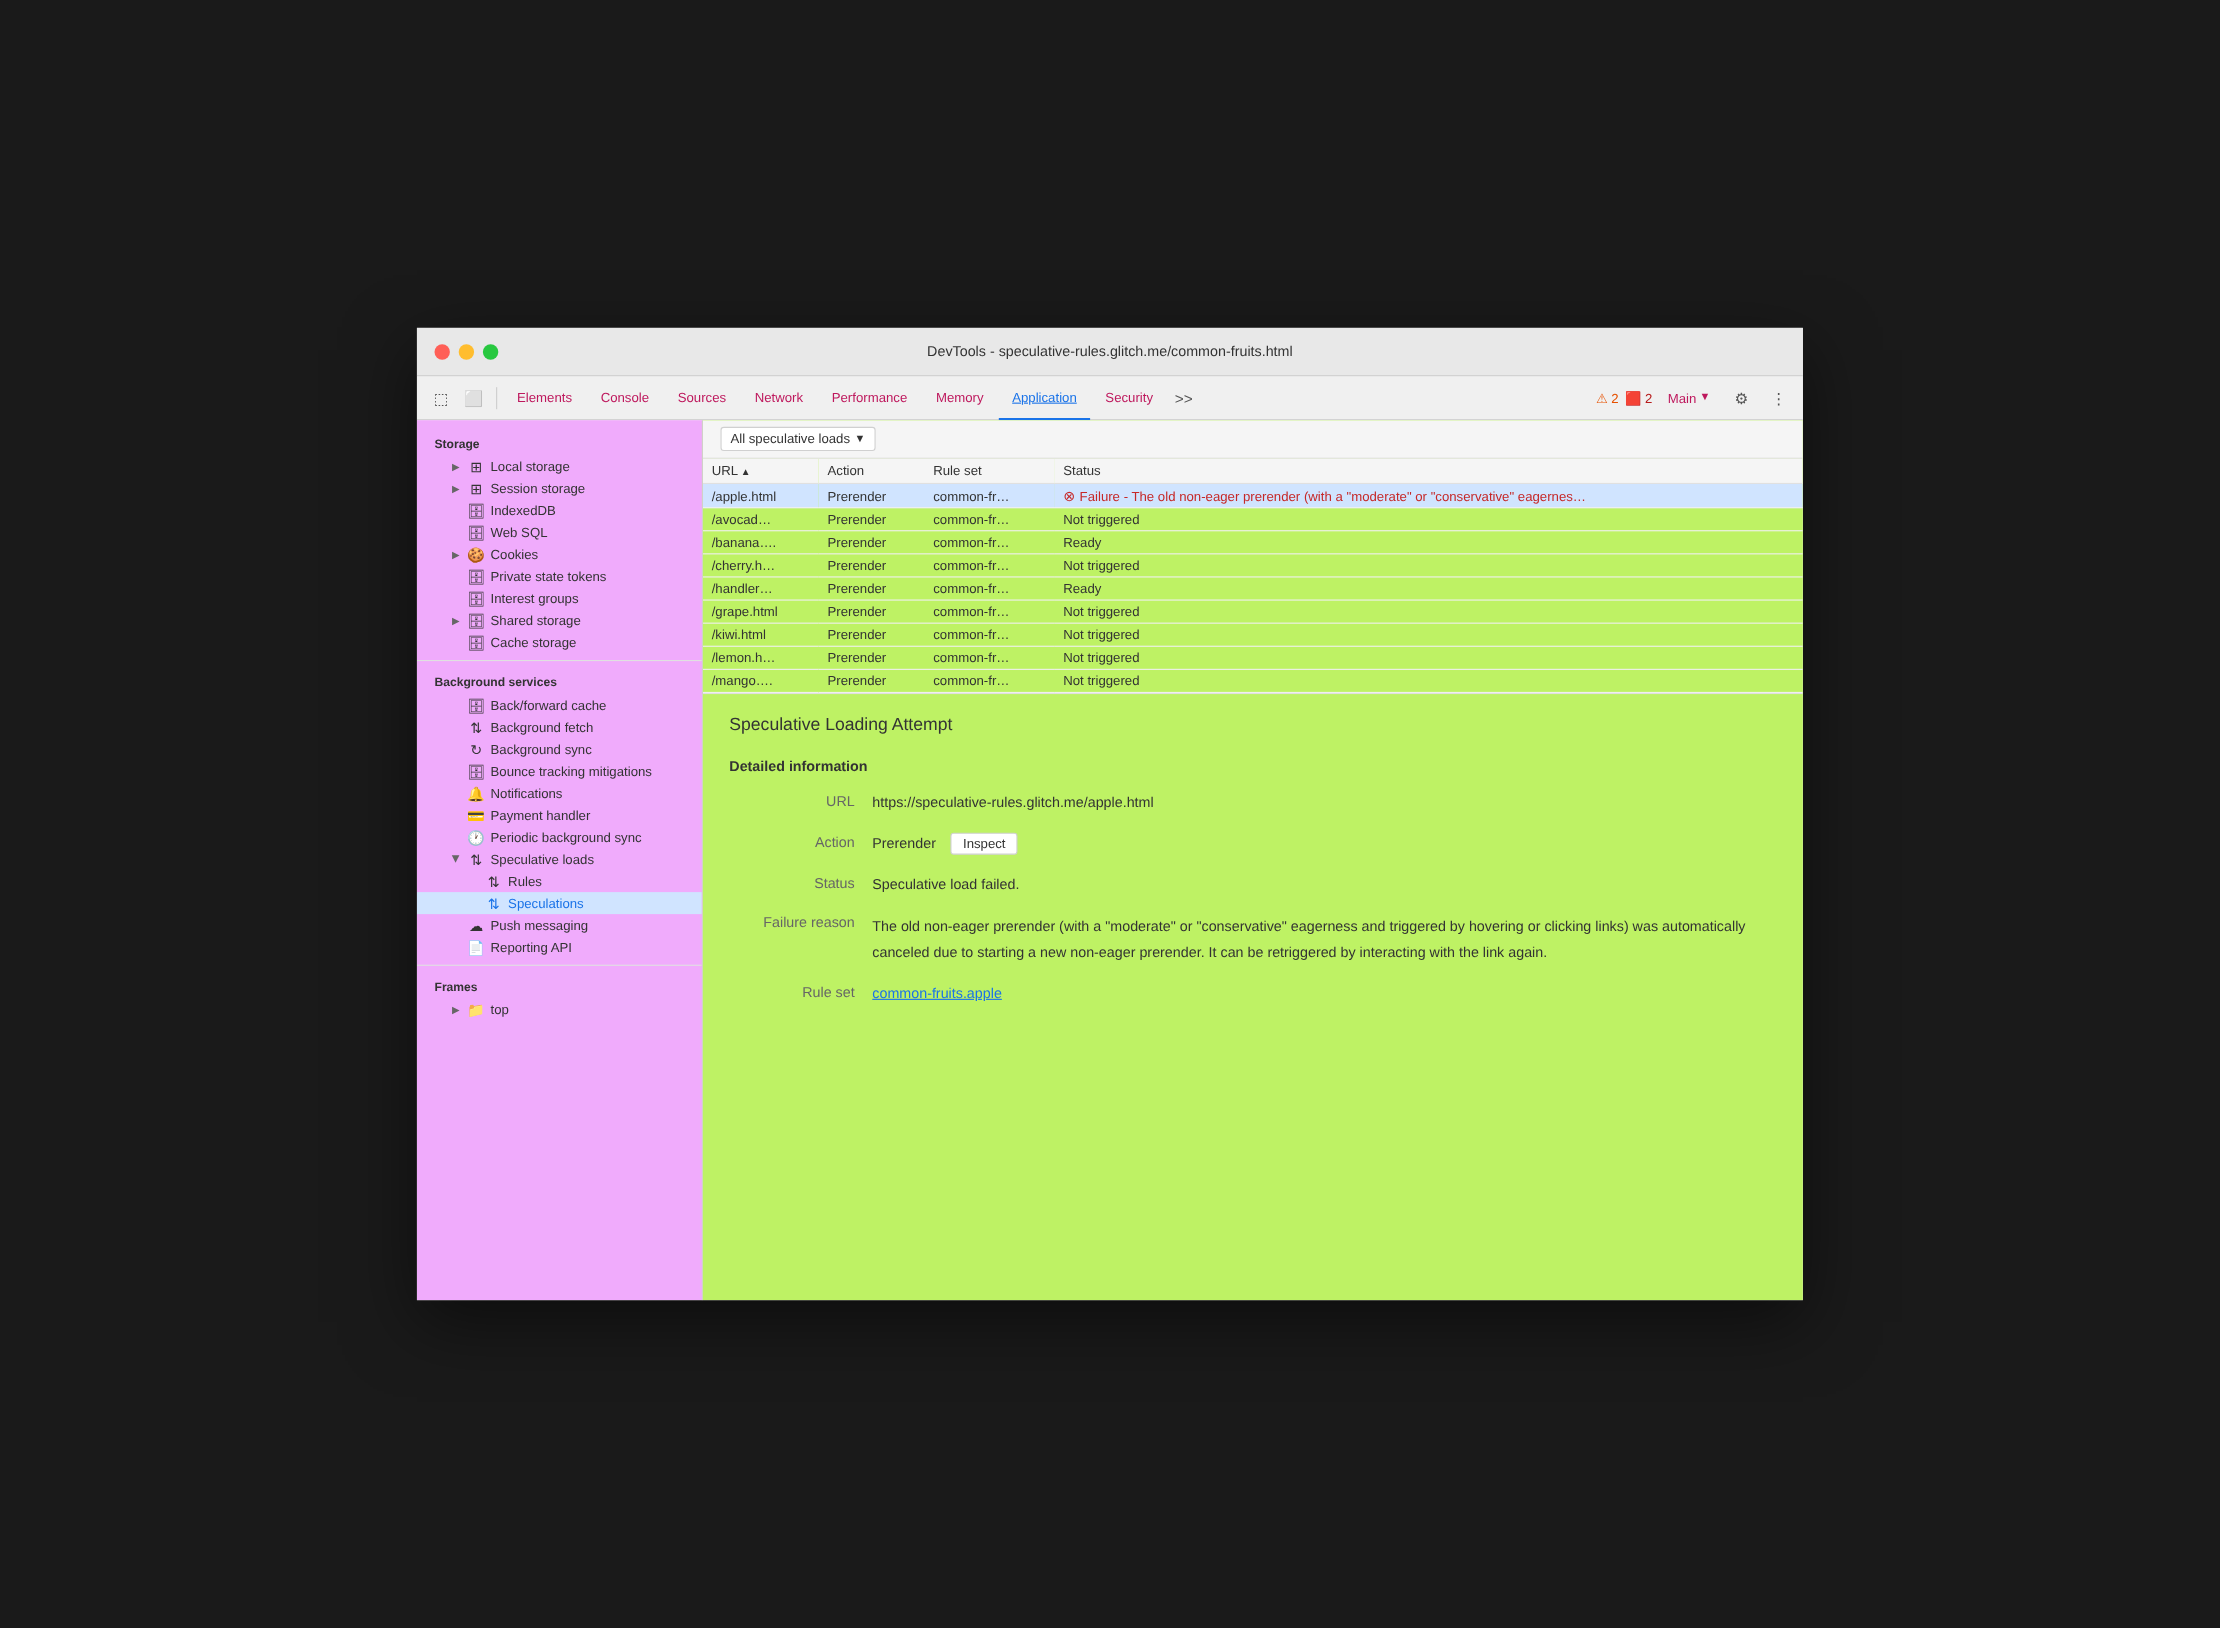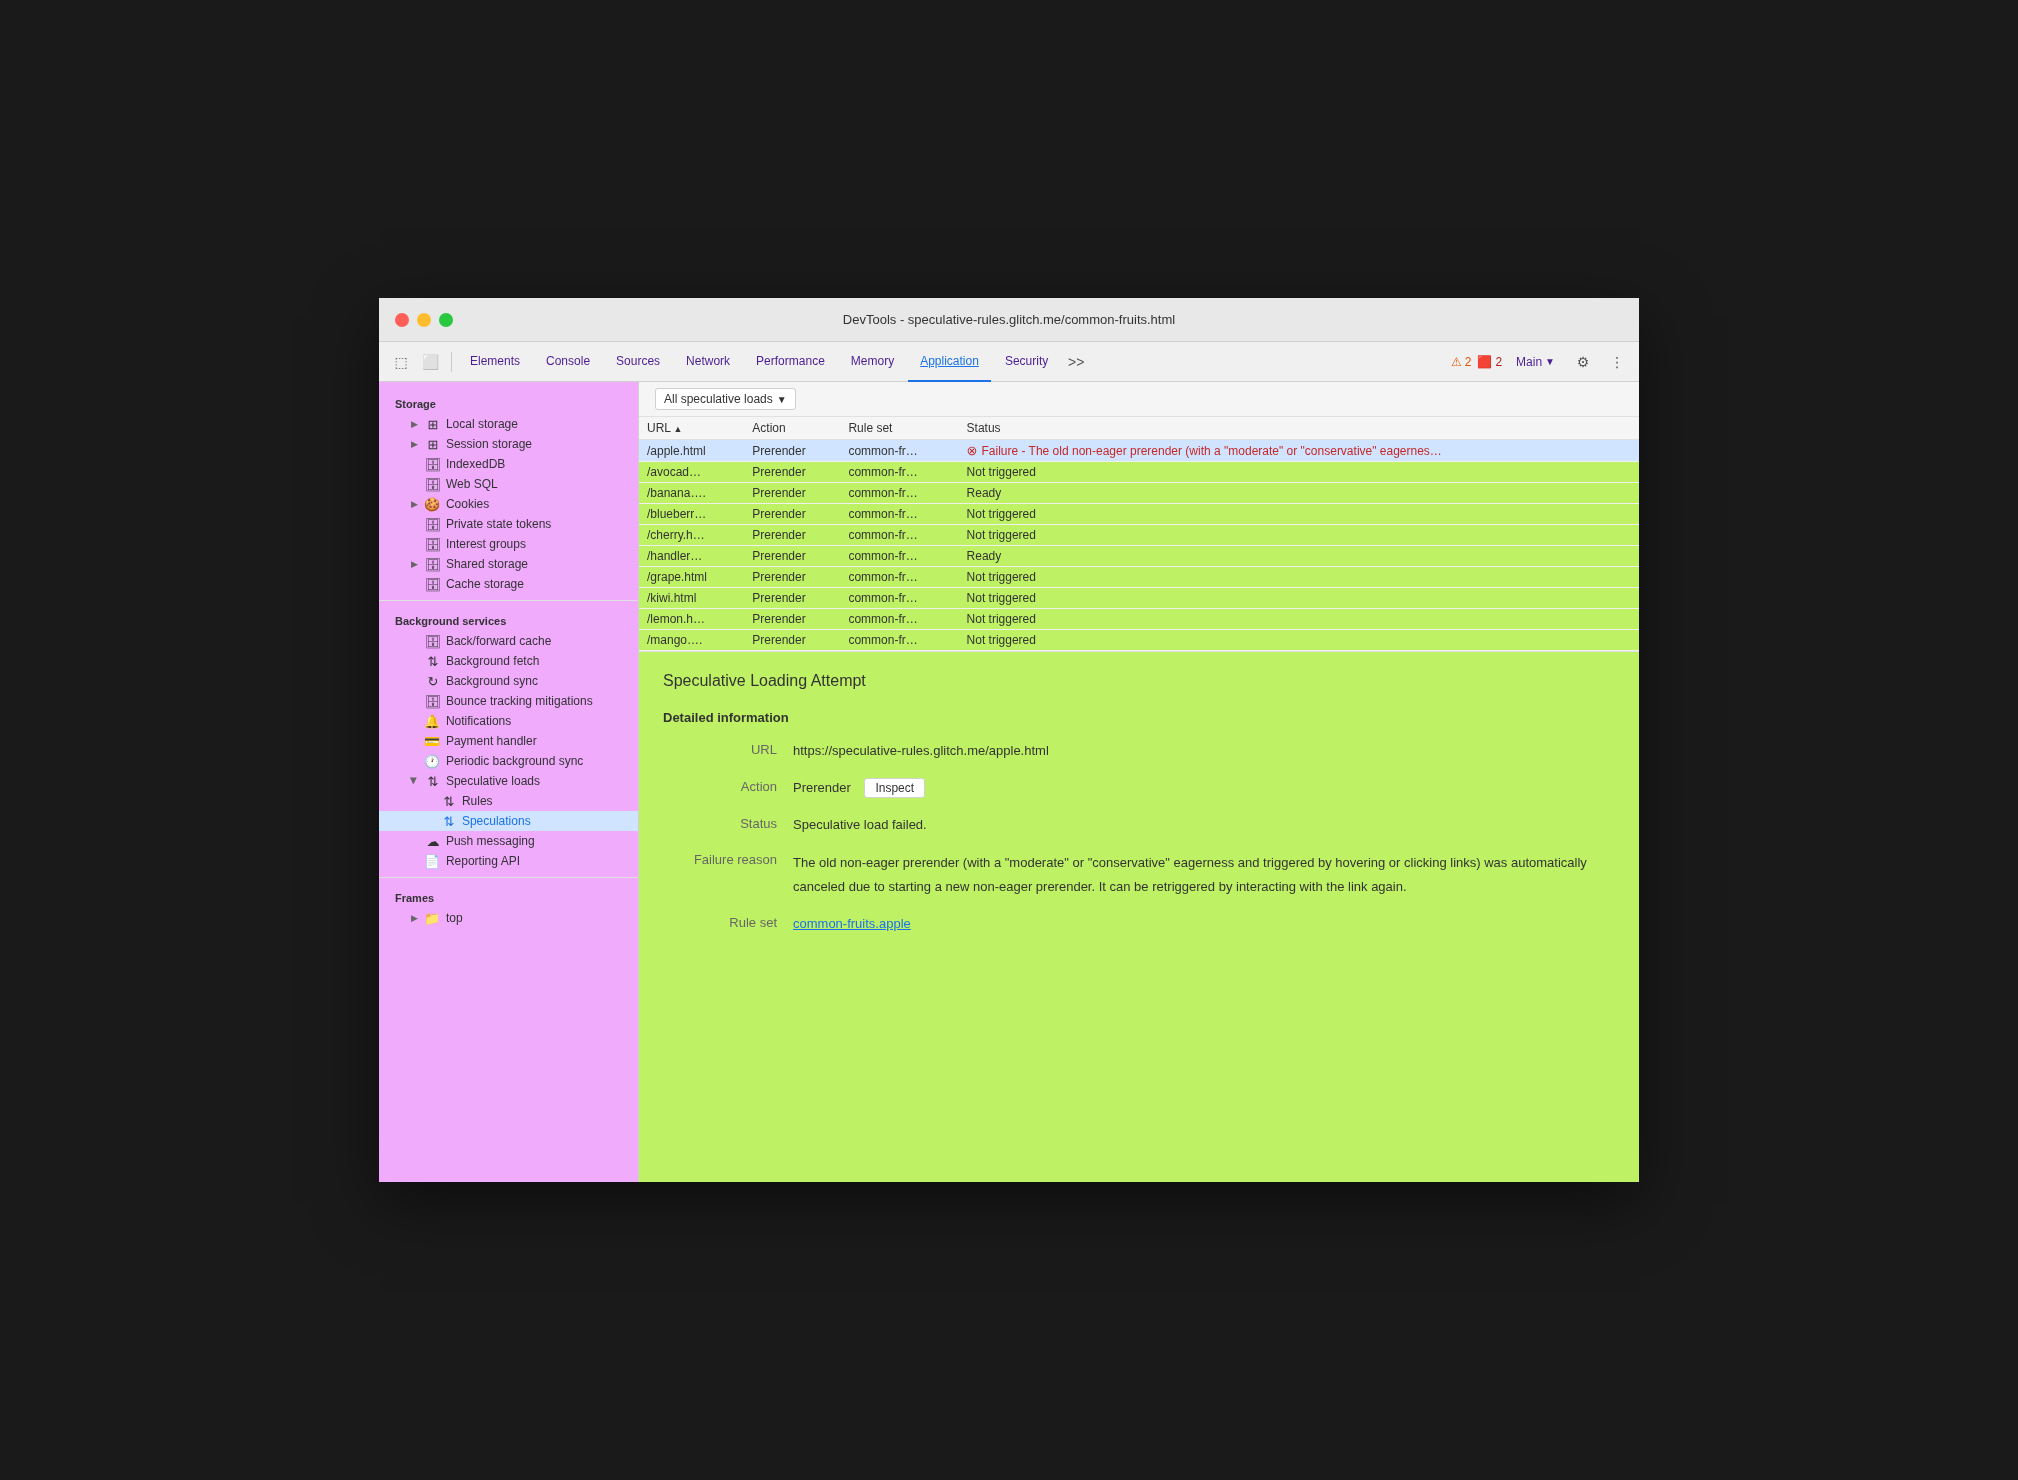--- a/index.html
+++ b/index.html
@@ -72,21 +72,21 @@
       height: 20px;
       background: #ccc;
       margin: 0 4px;
     }
     .tab {
       padding: 0 12px;
       height: 40px;
       display: flex;
       align-items: center;
       font-size: 12px;
-      color: #4c1d95;
+      color: #be185d;
       cursor: pointer;
       border-bottom: 2px solid transparent;
       white-space: nowrap;
     }
     .tab.active {
       color: #1a73e8;
       border-bottom: 2px solid #1a73e8;
       text-decoration: underline;
     }
     .toolbar-right {
@@ -508,26 +508,20 @@
                 <td>common-fr…</td>
                 <td>Not triggered</td>
               </tr>
               <tr>
                 <td>/banana….</td>
                 <td>Prerender</td>
                 <td>common-fr…</td>
                 <td>Ready</td>
               </tr>
               <tr>
-                <td>/blueberr…</td>
-                <td>Prerender</td>
-                <td>common-fr…</td>
-                <td>Not triggered</td>
-              </tr>
-              <tr>
                 <td>/cherry.h…</td>
                 <td>Prerender</td>
                 <td>common-fr…</td>
                 <td>Not triggered</td>
               </tr>
               <tr>
                 <td>/handler…</td>
                 <td>Prerender</td>
                 <td>common-fr…</td>
                 <td>Ready</td>

